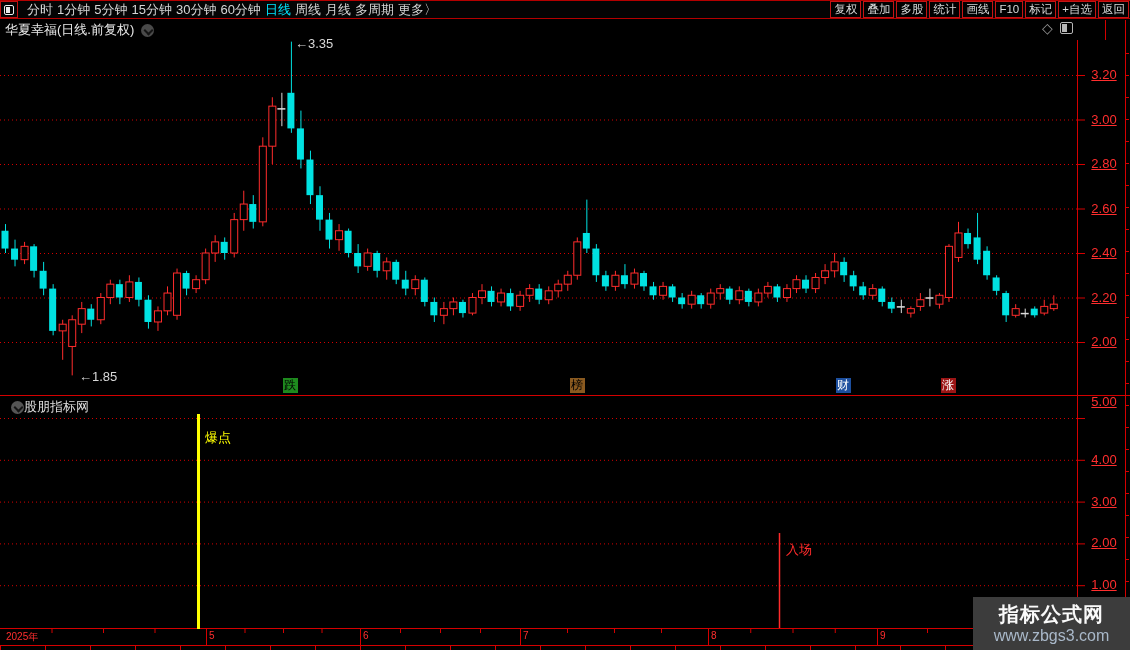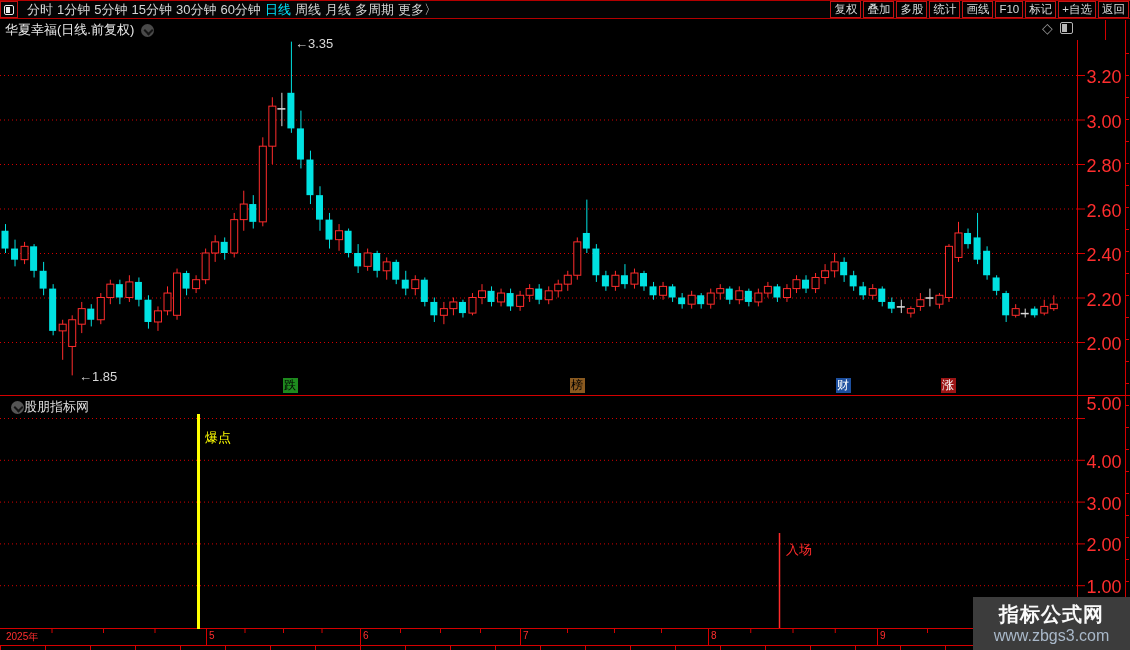--- a/index.html
+++ b/index.html
@@ -29,21 +29,21 @@
   .circle-chevron::after{content:"";position:absolute;left:3.5px;top:3px;width:5px;height:5px;
     border-left:2px solid #141414;border-bottom:2px solid #141414;transform:rotate(-45deg);}
   .title-right-icons{position:absolute;left:1042px;top:21px;display:flex;gap:7px;align-items:center;}
   .diamond{color:#9a9a9a;font-size:14px;line-height:14px;}
   .split-icon{width:13px;height:12px;box-sizing:border-box;border:1px solid #b6b6b6;border-radius:2px;position:relative;}
   .split-icon::before{content:"";position:absolute;left:1px;top:1px;bottom:1px;width:5px;background:#b6b6b6;}
 
   
   #chart-svg{position:absolute;left:0;top:0;width:1130px;height:650px;}
   #overlays{position:absolute;left:0;top:0;width:1130px;height:650px;}
-  .axis-label{position:absolute;left:1084px;width:40px;text-align:center;font-size:18px;white-space:nowrap;}
+  .axis-label{position:absolute;left:1084px;width:40px;text-align:center;font-size:13px;white-space:nowrap;text-decoration:underline;}
   .anno{position:absolute;font-size:13px;white-space:nowrap;}
   .marker{position:absolute;top:378px;width:15px;height:15px;font-size:12px;line-height:15px;text-align:center;}
   .month-label{position:absolute;top:630px;font-size:10px;white-space:nowrap;}
   .sig-label{position:absolute;font-size:13px;white-space:nowrap;}
 
   
   .sub-header{position:absolute;left:4px;top:398px;display:flex;align-items:center;gap:0;
     color:#dcdcdc;font-size:13px;}
   .circle-chevron.gray{background:#555;}
 

